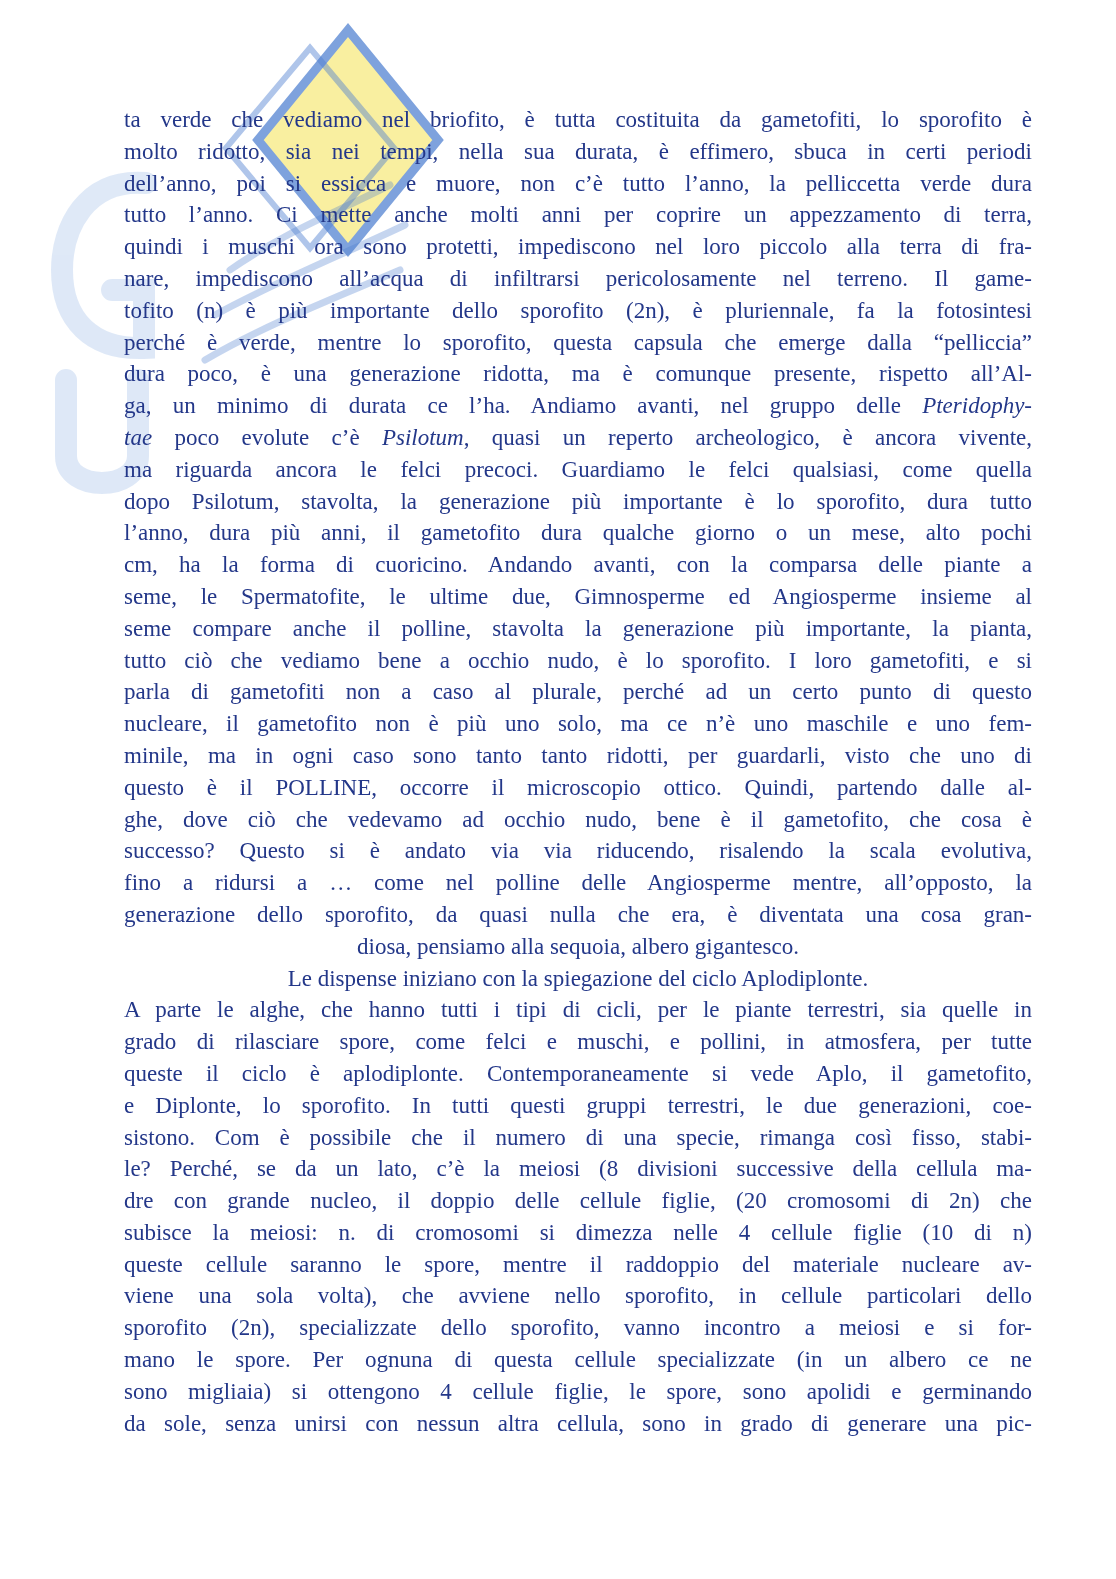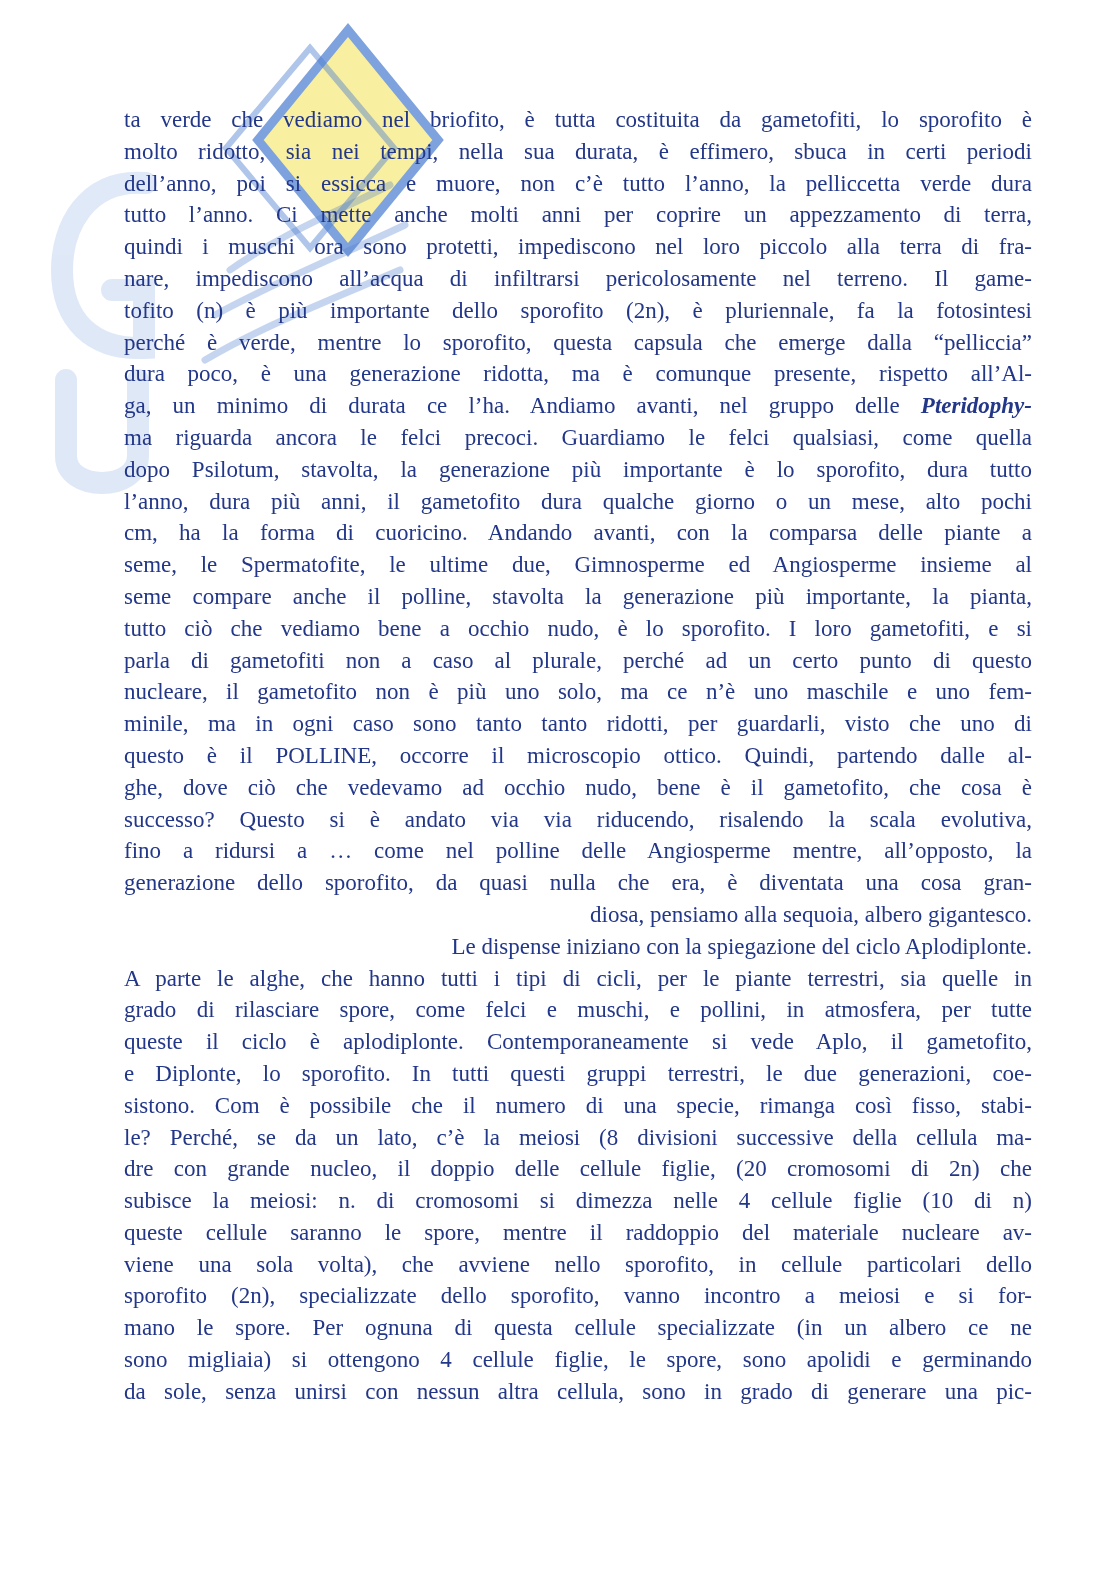--- a/index.html
+++ b/index.html
@@ -28,29 +28,29 @@
     position:absolute;
     left:104px;top:104px;width:908px;
     z-index:1;
     color:var(--text-color);
     font-size:23px;
     line-height:31.8px;
     margin-left:20px;
   }
   .line{
     height:31.8px;
-    text-align:right;
+    text-align:center;
   }
   .line.j{
     text-align:justify;
     text-align-last:justify;
   }
   .b{font-weight:normal;}
   .i{font-style:italic;}
-  .bi{font-weight:bold;font-style:italic;}
+  .bi{font-weight:normal;font-style:italic;}
 </style>
 </head>
 <body style="background: rgb(255, 255, 255);">
 
 <svg class="watermark" width="470" height="500" viewBox="0 0 470 500" aria-hidden="true">
   <g>
     <polygon class="wm-diamond" points="330,12 420,122 330,232 240,122"></polygon>
     <polygon class="wm-diamond-outline" points="292,30 376,130 292,230 208,130"></polygon>
   </g>
   <g class="wm-script">
@@ -68,20 +68,21 @@
     <div class="line j"><span>ta verde che vediamo nel briofito, è tutta costituita da gametofiti, lo sporofito è</span></div>
     <div class="line j"><span>molto ridotto, sia nei tempi, nella sua durata, è effimero, sbuca in certi periodi</span></div>
     <div class="line j"><span>dell’anno, poi si essicca e muore, non c’è tutto l’anno, la pelliccetta verde dura</span></div>
     <div class="line j"><span>tutto l’anno. Ci mette anche molti anni per coprire un appezzamento di terra,</span></div>
     <div class="line j"><span>quindi i muschi ora sono protetti, impediscono nel loro piccolo alla terra di fra-</span></div>
     <div class="line j"><span>nare, impediscono all’acqua di infiltrarsi pericolosamente nel terreno. Il game-</span></div>
     <div class="line j"><span>tofito (n) è più importante dello sporofito (2n), è pluriennale, fa la fotosintesi</span></div>
     <div class="line j"><span>perché è verde, mentre lo sporofito, questa capsula che emerge dalla “pelliccia”</span></div>
     <div class="line j"><span>dura poco, è una generazione ridotta, ma è comunque presente, rispetto all’Al-</span></div>
     <div class="line j"><span>ga, un minimo di durata ce l’ha. Andiamo avanti, nel gruppo delle </span><span class="bi">Pteridophy-</span></div>
+    <div class="line j"><span class="bi">tae</span><span> poco evolute  c’è </span><span class="i">Psilotum</span><span>, quasi un reperto archeologico, è ancora vivente,</span></div>
     <div class="line j"><span>ma riguarda ancora le felci precoci. Guardiamo le felci qualsiasi, come quella</span></div>
     <div class="line j"><span>dopo Psilotum, stavolta, la generazione più importante è lo sporofito, dura tutto</span></div>
     <div class="line j"><span>l’anno, dura più anni, il gametofito dura qualche giorno o un mese, alto pochi</span></div>
     <div class="line j"><span>cm, ha la forma di cuoricino. Andando avanti, con la comparsa delle piante a</span></div>
     <div class="line j"><span>seme, le Spermatofite, le ultime due, Gimnosperme ed Angiosperme insieme al</span></div>
     <div class="line j"><span>seme compare anche il polline, stavolta la generazione più importante, la pianta,</span></div>
     <div class="line j"><span>tutto ciò che vediamo bene a occhio nudo, è lo sporofito. I loro gametofiti, e si</span></div>
     <div class="line j"><span>parla di gametofiti non a caso al plurale, perché ad un certo punto di questo</span></div>
     <div class="line j"><span>nucleare, il gametofito non è più uno solo, ma ce n’è uno maschile e uno fem-</span></div>
     <div class="line j"><span>minile, ma in ogni caso sono tanto tanto ridotti, per guardarli, visto che uno di</span></div>

